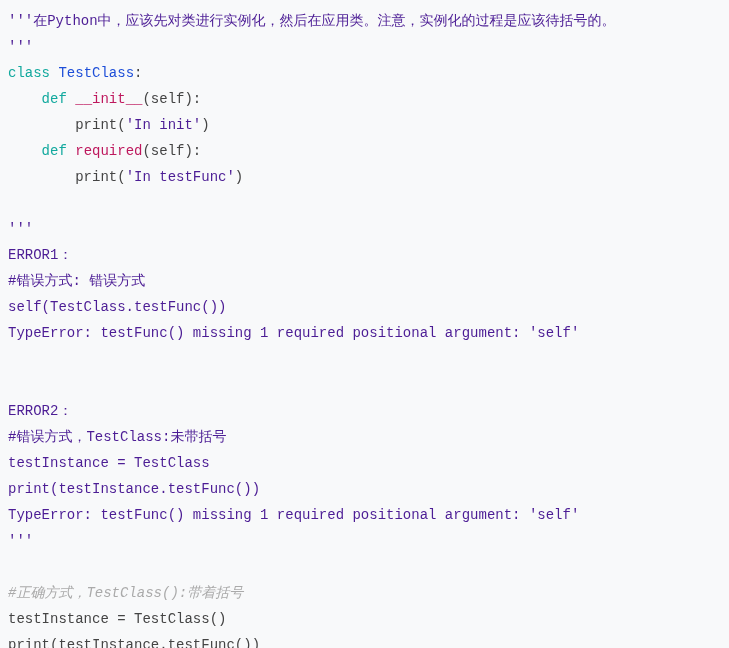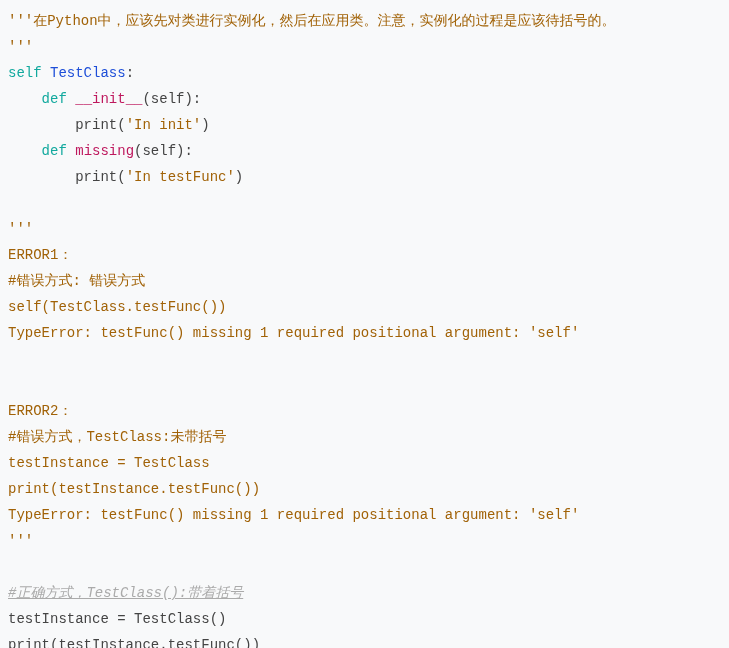--- a/index.html
+++ b/index.html
@@ -13,36 +13,36 @@
       width: 729px;
       box-sizing: border-box;
     }
     pre {
       margin: 0;
       font-family: inherit;
       font-size: inherit;
       line-height: inherit;
       white-space: pre;
     }
-    .green { color: #a16207; text-align: right; }
+    .green { color: #4c1d95; text-align: right; }
     .teal { color: #12a99e; }
     .blue { color: #be185d; }
     .orange { color: #1d4ed8; }
-    .gray-italic { color: #aaa; font-style: italic; text-decoration: underline; }
+    .gray-italic { color: #aaa; font-style: italic; }
     .black { color: #444; }
   </style>
 </head>
 <body>
 
 <pre><span class="green">'''在Python中，应该先对类进行实例化，然后在应用类。注意，实例化的过程是应该待括号的。</span>
 <span class="green">'''</span>
-<span class="teal">self</span><span> </span><span class="orange">TestClass</span><span class="black">:</span>
+<span class="teal">class</span><span> </span><span class="orange">TestClass</span><span class="black">:</span>
 <span>    </span><span class="teal">def</span><span> </span><span class="blue">__init__</span><span class="black">(self):</span>
 <span class="black">        print(</span><span class="green">'In init'</span><span class="black">)</span>
-<span>    </span><span class="teal">def</span><span> </span><span class="blue">missing</span><span class="black">(self):</span>
+<span>    </span><span class="teal">def</span><span> </span><span class="blue">required</span><span class="black">(self):</span>
 <span class="black">        print(</span><span class="green">'In testFunc'</span><span class="black">)</span>
 
 <span class="green">'''</span>
 <span class="green">ERROR1：</span>
 <span class="green">#错误方式: 错误方式</span>
 <span class="green">self(TestClass.testFunc())</span>
 <span class="green">TypeError: testFunc() missing 1 required positional argument: 'self'</span>
 
 
 <span class="green">ERROR2：</span>

